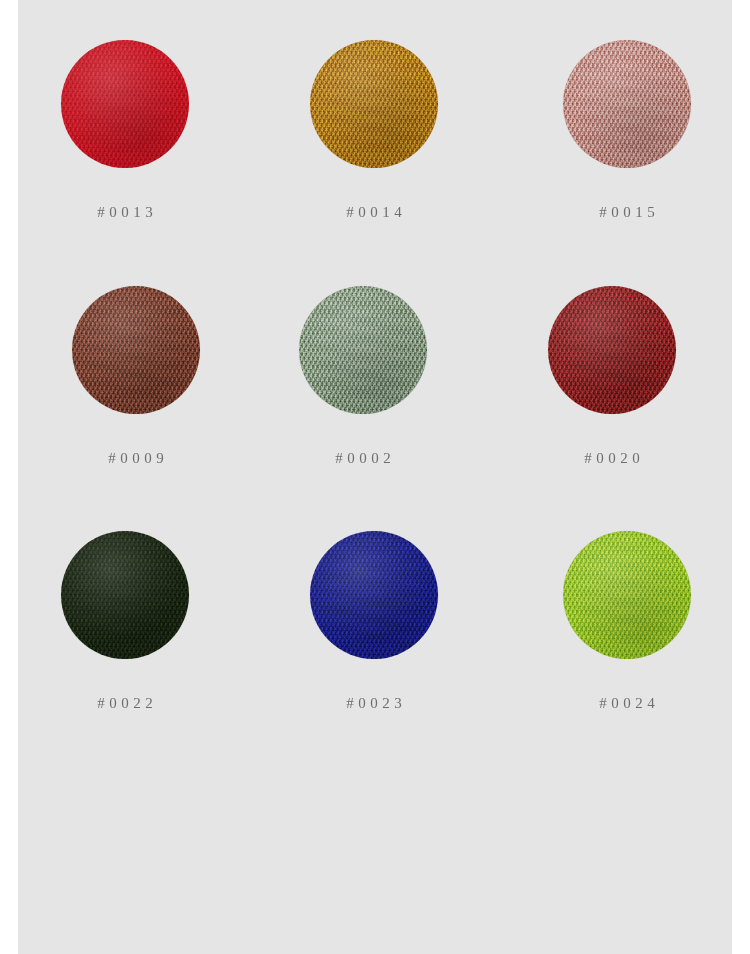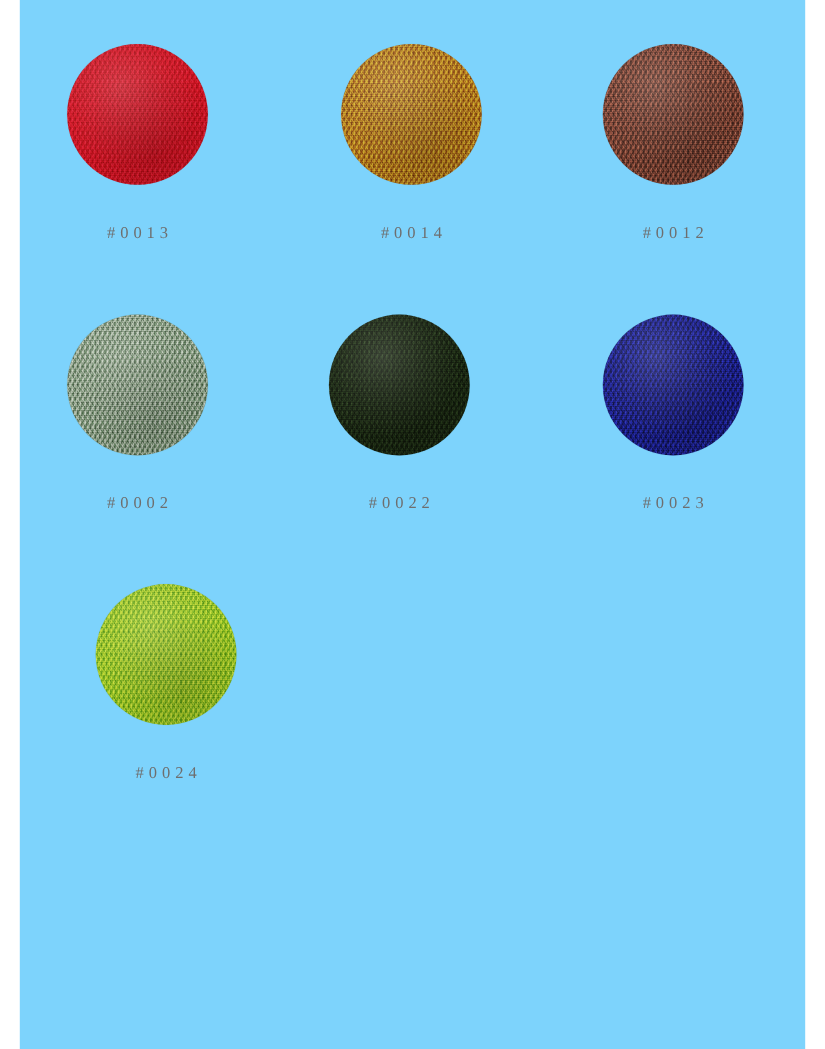--- a/index.html
+++ b/index.html
@@ -21,21 +21,21 @@
     background: #ffffff;
   }
 
   
   #panel {
     position: absolute;
     left: 18px;
     top: 0;
     width: 714px;
     height: 954px;
-    background: #7dd3fc;
+    background: #e5e5e5;
   }
 
   #swatch-grid {
     position: absolute;
     left: 0;
     top: 0;
     width: 714px;
     height: 954px;
     display: grid;
     grid-template-columns: repeat(3, 1fr);
@@ -178,37 +178,55 @@
         </div>
         <div class="swatch-cell col-1">
           <div class="swatch-disc" style="background-color: rgb(168, 112, 26);">
             <div class="weave"></div>
             <div class="weave2"></div>
             <div class="weave3"></div>
             <div class="shade"></div>
           </div>
           <div class="swatch-label">#0014</div>
         </div>
+        <div class="swatch-cell col-2">
+          <div class="swatch-disc" style="background-color: rgb(185, 134, 126);">
+            <div class="weave"></div>
+            <div class="weave2"></div>
+            <div class="weave3"></div>
+            <div class="shade"></div>
+          </div>
+          <div class="swatch-label">#0015</div>
+        </div>
         <div class="swatch-cell col-1">
           <div class="swatch-disc" style="background-color: rgb(110, 59, 45);">
             <div class="weave"></div>
             <div class="weave2"></div>
             <div class="weave3"></div>
             <div class="shade"></div>
           </div>
-          <div class="swatch-label">#0012</div>
+          <div class="swatch-label">#0009</div>
         </div>
         <div class="swatch-cell col-0">
           <div class="swatch-disc" style="background-color: rgb(126, 146, 121);">
             <div class="weave"></div>
             <div class="weave2"></div>
             <div class="weave3"></div>
             <div class="shade"></div>
           </div>
           <div class="swatch-label">#0002</div>
+        </div>
+        <div class="swatch-cell col-1">
+          <div class="swatch-disc" style="background-color: rgb(124, 31, 31);">
+            <div class="weave"></div>
+            <div class="weave2"></div>
+            <div class="weave3"></div>
+            <div class="shade"></div>
+          </div>
+          <div class="swatch-label">#0020</div>
         </div>
         <div class="swatch-cell col-0">
           <div class="swatch-disc" style="background-color: rgb(22, 34, 15);">
             <div class="weave"></div>
             <div class="weave2"></div>
             <div class="weave3"></div>
             <div class="shade"></div>
           </div>
           <div class="swatch-label">#0022</div>
         </div>

